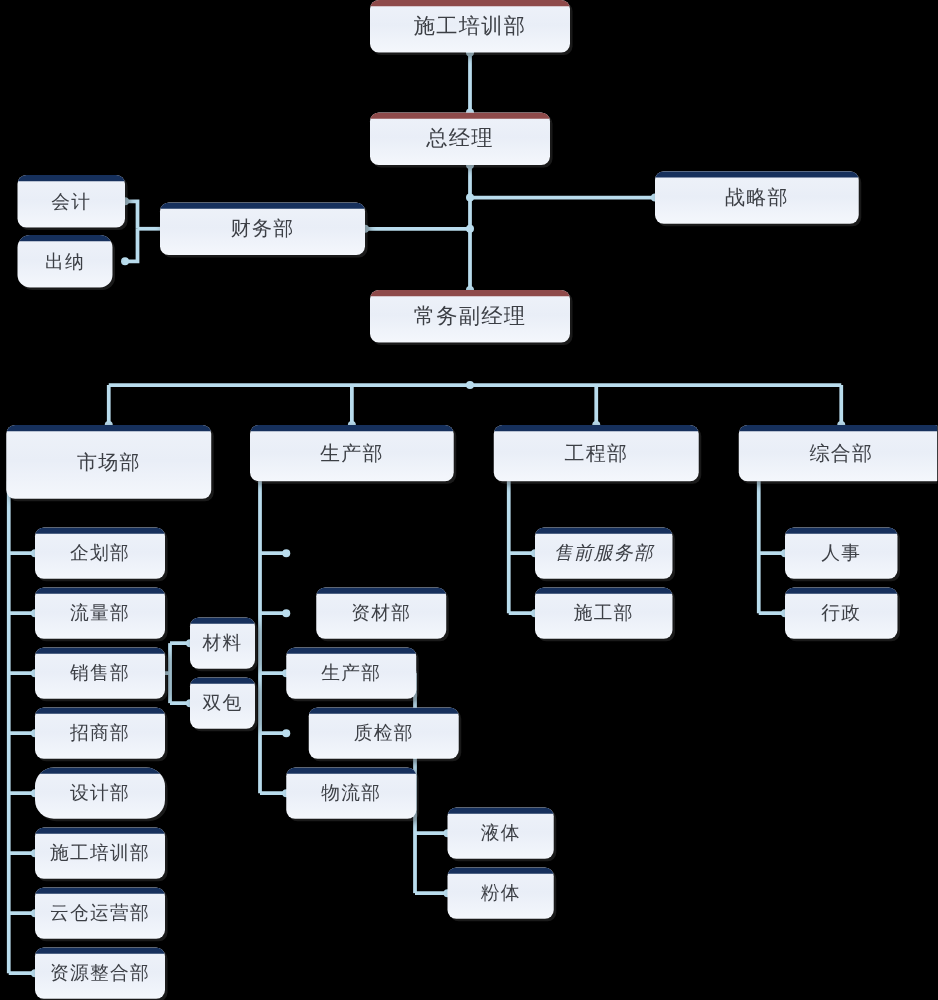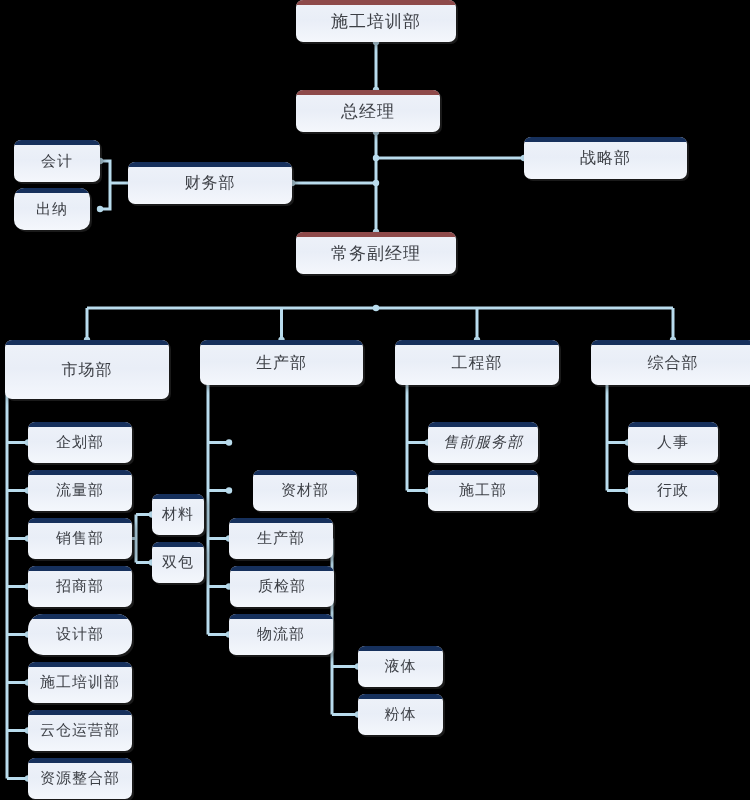--- a/index.html
+++ b/index.html
@@ -219,21 +219,21 @@
   <div class="node accent-navy lvl-leaf" style="left: 152px; top: 542px; width: 52px; height: 41px;">
     <span class="node-label">双包</span>
   </div>
 
   <div class="node accent-navy lvl-sub" style="left: 229px; top: 470px; width: 104px; height: 41px; margin-left: 24px;">
     <span class="node-label">资材部</span>
   </div>
   <div class="node accent-navy lvl-sub" style="left: 229px; top: 518px; width: 104px; height: 41px;">
     <span class="node-label">生产部</span>
   </div>
-  <div class="node accent-navy lvl-sub" style="left: 230px; top: 566px; width: 104px; height: 41px;">
+  <div class="node accent-navy lvl-sub" style="left: 247px; top: 566px; width: 120px; height: 41px;">
     <span class="node-label">质检部</span>
   </div>
   <div class="node accent-navy lvl-sub" style="left: 229px; top: 614px; width: 104px; height: 41px;">
     <span class="node-label">物流部</span>
   </div>
 
   <div class="node accent-navy lvl-leaf" style="left: 358px; top: 646px; width: 85px; height: 41px;">
     <span class="node-label">液体</span>
   </div>
   <div class="node accent-navy lvl-leaf" style="left: 358px; top: 694px; width: 85px; height: 41px;">

